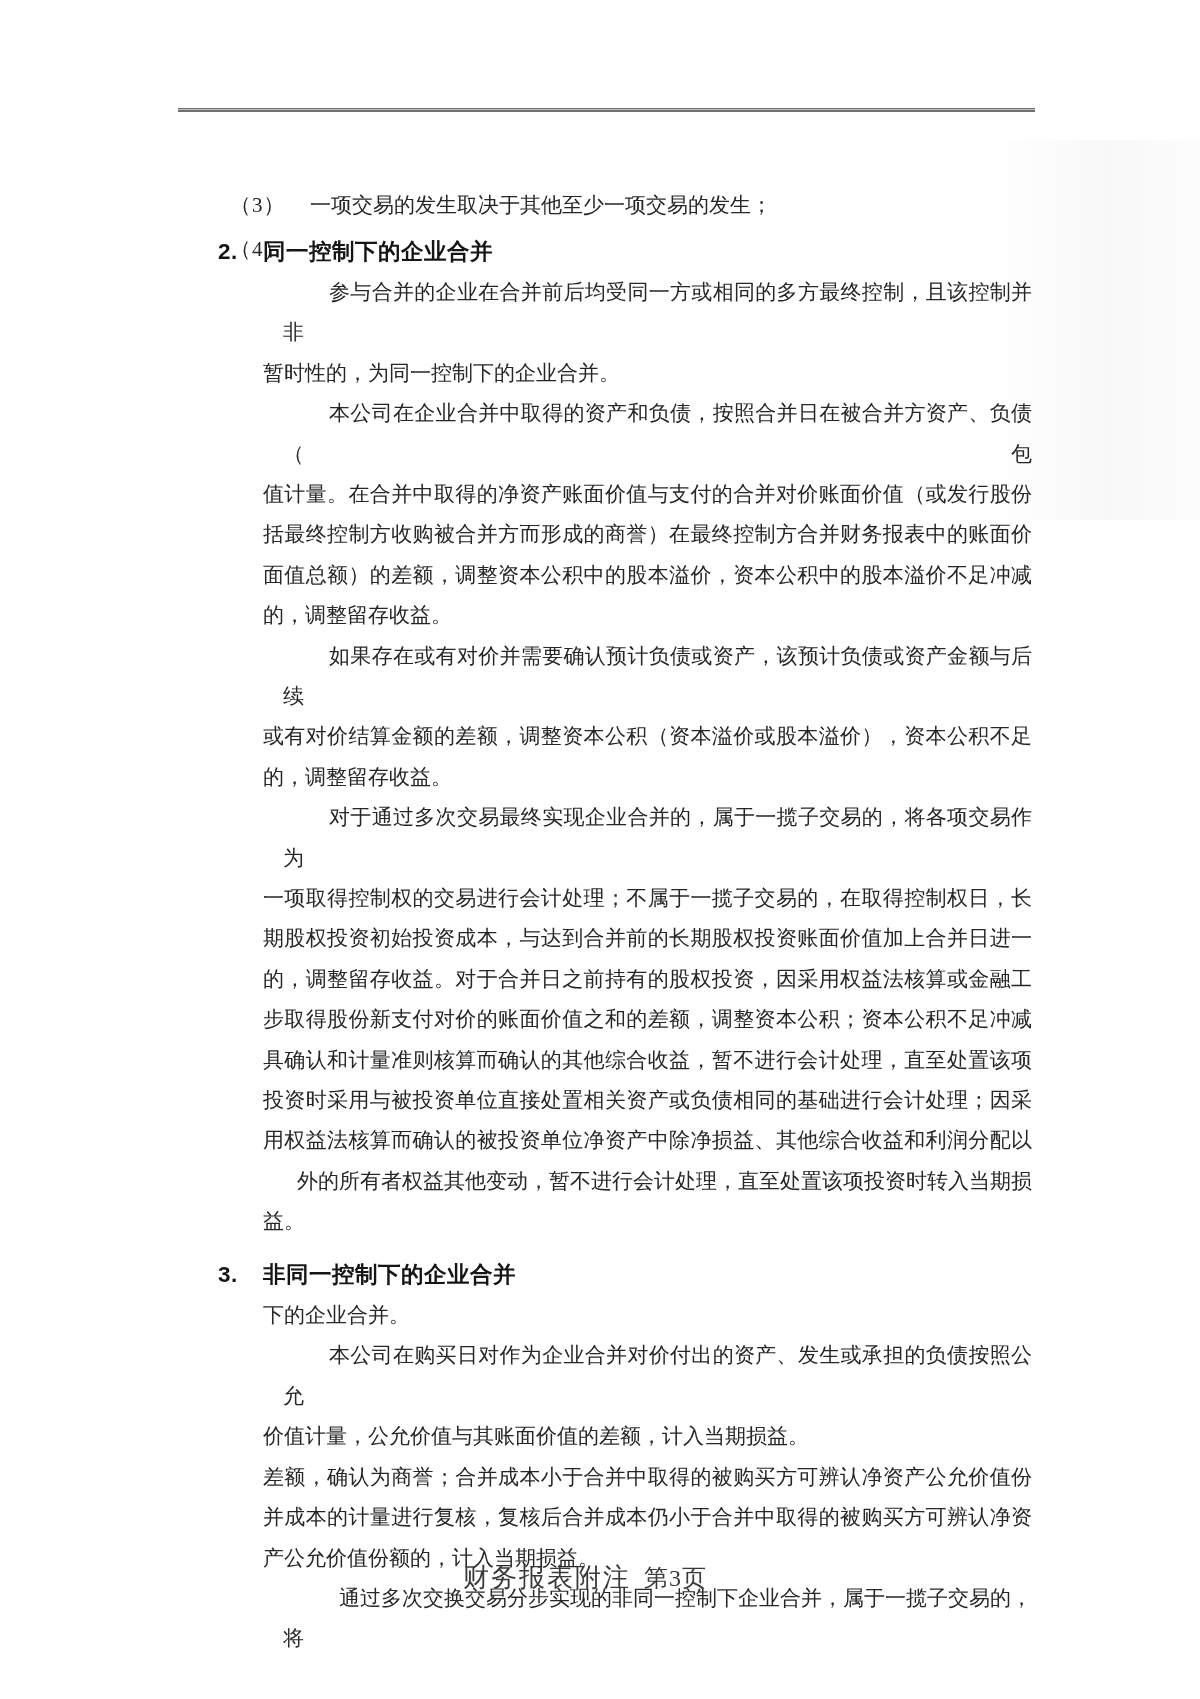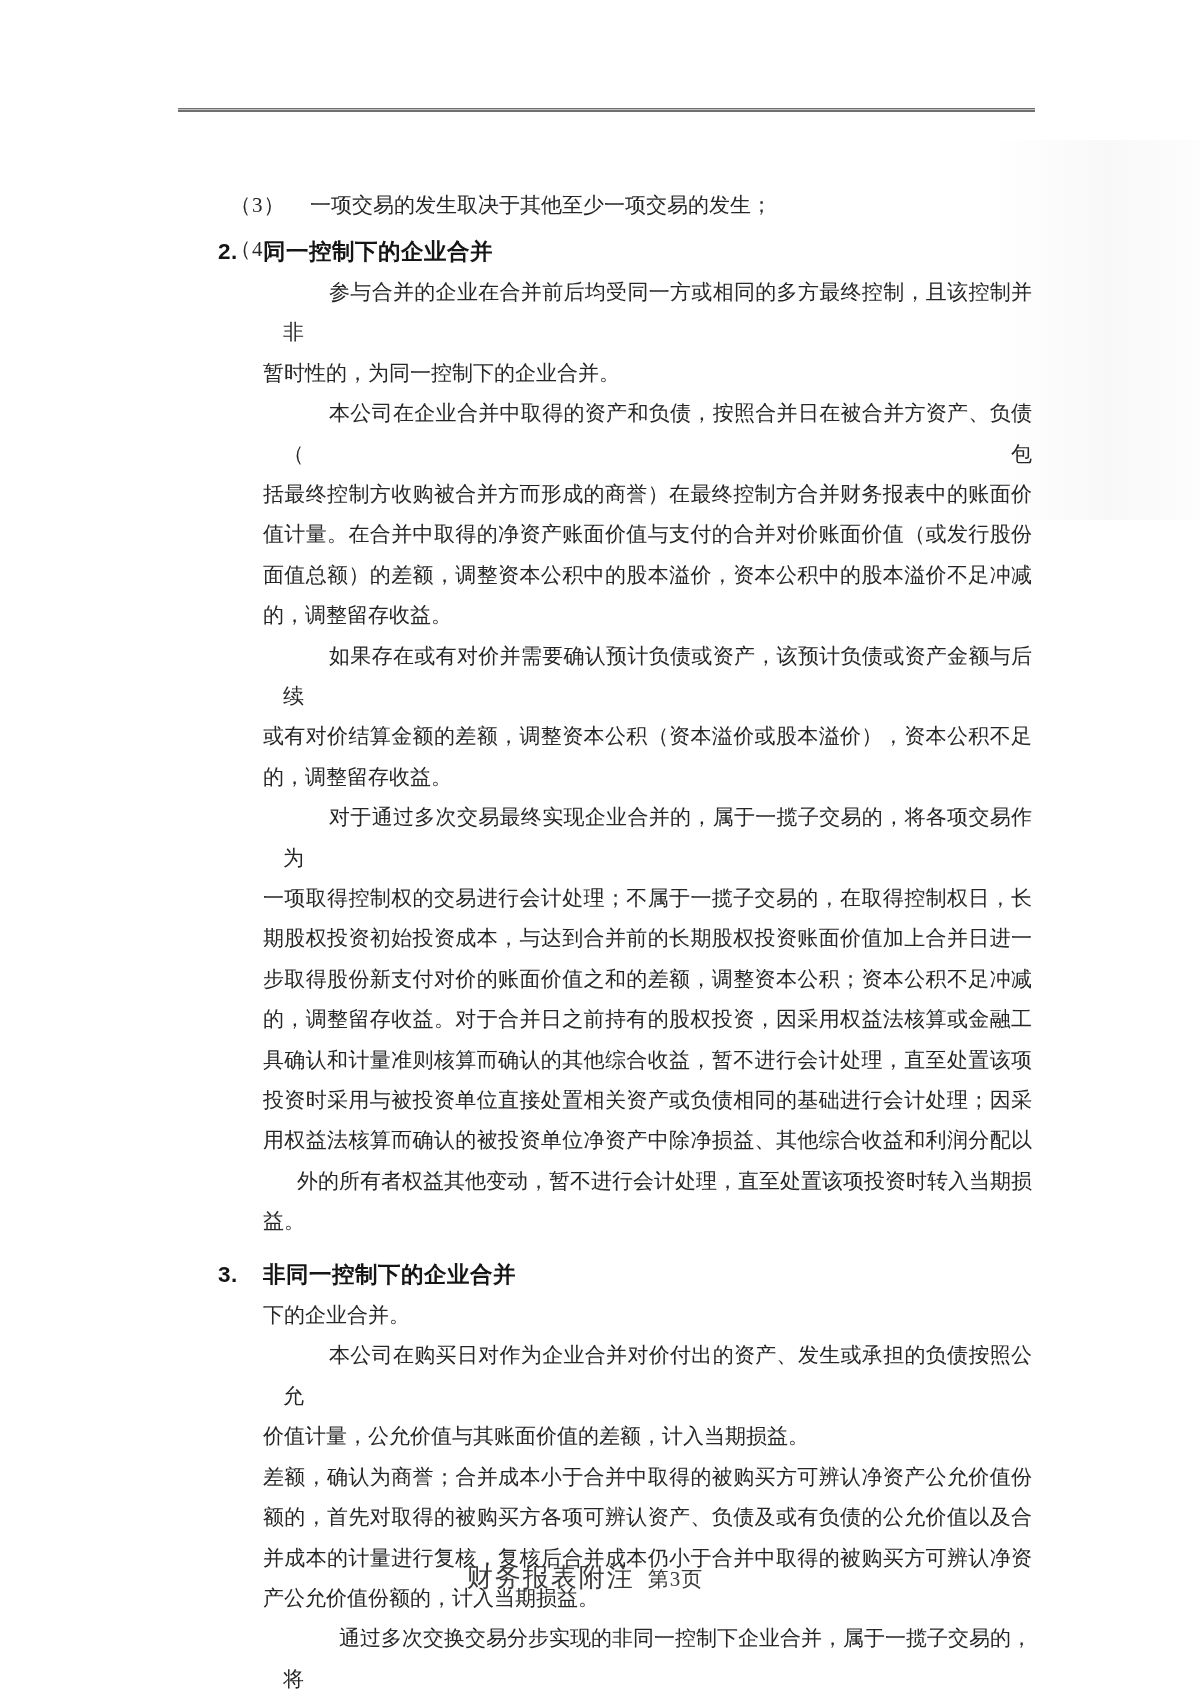--- a/index.html
+++ b/index.html
@@ -63,73 +63,72 @@
     text-justify:inter-character;
   }
   .tline.first{text-indent:46px;margin-left:20px;}
   .tline.last{text-align:right;text-align-last:left;}
   .footer{
     position:absolute;left:0;top:1560px;width:1170px;height:46px;
     display:flex;justify-content:center;align-items:baseline;gap:13px;
     color:#3a3a3a;
   }
   .footer .f-title{font-size:26px;letter-spacing:2px;}
-  .footer .f-page{font-size:21px;letter-spacing:1px;}
+  .footer .f-page{font-size:24px;letter-spacing:1px;}
 </style>
 </head>
 <body>
 
 <div class="page">
   <div class="scan-shade"></div>
   <div class="top-rule"></div>
   <div class="doc-body" id="doc-body">
       <div class="list-item"><span class="marker">（3）</span><span>一项交易的发生取决于其他至少一项交易的发生；</span></div>
       <div class="list-item"><span class="marker">（4）</span></div>
       <div class="sec-2">
         <div class="section-heading"><span class="num">2.</span><span>同一控制下的企业合并</span></div>
         <div class="para">
           <div class="tline first">参与合并的企业在合并前后均受同一方或相同的多方最终控制，且该控制并非</div>
           <div class="tline last">暂时性的，为同一控制下的企业合并。</div>
         </div>
         <div class="para">
           <div class="tline first">本公司在企业合并中取得的资产和负债，按照合并日在被合并方资产、负债（包</div>
+          <div class="tline">值计量。在合并中取得的净资产账面价值与支付的合并对价账面价值（或发行股份</div>
           <div class="tline">括最终控制方收购被合并方而形成的商誉）在最终控制方合并财务报表中的账面价</div>
-          <div class="tline">值计量。在合并中取得的净资产账面价值与支付的合并对价账面价值（或发行股份</div>
           <div class="tline">面值总额）的差额，调整资本公积中的股本溢价，资本公积中的股本溢价不足冲减</div>
           <div class="tline last">的，调整留存收益。</div>
         </div>
         <div class="para">
           <div class="tline first">如果存在或有对价并需要确认预计负债或资产，该预计负债或资产金额与后续</div>
           <div class="tline">或有对价结算金额的差额，调整资本公积（资本溢价或股本溢价），资本公积不足</div>
           <div class="tline last">的，调整留存收益。</div>
         </div>
         <div class="para">
           <div class="tline first">对于通过多次交易最终实现企业合并的，属于一揽子交易的，将各项交易作为</div>
           <div class="tline">一项取得控制权的交易进行会计处理；不属于一揽子交易的，在取得控制权日，长</div>
           <div class="tline">期股权投资初始投资成本，与达到合并前的长期股权投资账面价值加上合并日进一</div>
+          <div class="tline">的，调整留存收益。对于合并日之前持有的股权投资，因采用权益法核算或金融工</div>
           <div class="tline">步取得股份新支付对价的账面价值之和的差额，调整资本公积；资本公积不足冲减</div>
-          <div class="tline">的，调整留存收益。对于合并日之前持有的股权投资，因采用权益法核算或金融工</div>
           <div class="tline">具确认和计量准则核算而确认的其他综合收益，暂不进行会计处理，直至处置该项</div>
           <div class="tline">投资时采用与被投资单位直接处置相关资产或负债相同的基础进行会计处理；因采</div>
           <div class="tline">用权益法核算而确认的被投资单位净资产中除净损益、其他综合收益和利润分配以</div>
           <div class="tline last">外的所有者权益其他变动，暂不进行会计处理，直至处置该项投资时转入当期损益。</div>
         </div>
       </div>
       <div class="sec-3">
         <div class="section-heading"><span class="num">3.</span><span>非同一控制下的企业合并</span></div>
         <div class="para">
           <div class="tline last">下的企业合并。</div>
         </div>
         <div class="para">
           <div class="tline first">本公司在购买日对作为企业合并对价付出的资产、发生或承担的负债按照公允</div>
           <div class="tline last">价值计量，公允价值与其账面价值的差额，计入当期损益。</div>
         </div>
         <div class="para">
           <div class="tline">差额，确认为商誉；合并成本小于合并中取得的被购买方可辨认净资产公允价值份</div>
-          <div class="tline">额的，首先对取得的被购买方各项可辨认资产、负债及或有负债的公允价值以及合</div>
           <div class="tline">并成本的计量进行复核，复核后合并成本仍小于合并中取得的被购买方可辨认净资</div>
           <div class="tline last">产公允价值份额的，计入当期损益。</div>
         </div>
         <div class="para">
           <div class="tline first last">通过多次交换交易分步实现的非同一控制下企业合并，属于一揽子交易的，将</div>
         </div>
       </div>
     </div>
   <div class="footer">
     <span class="f-title">财务报表附注</span>

